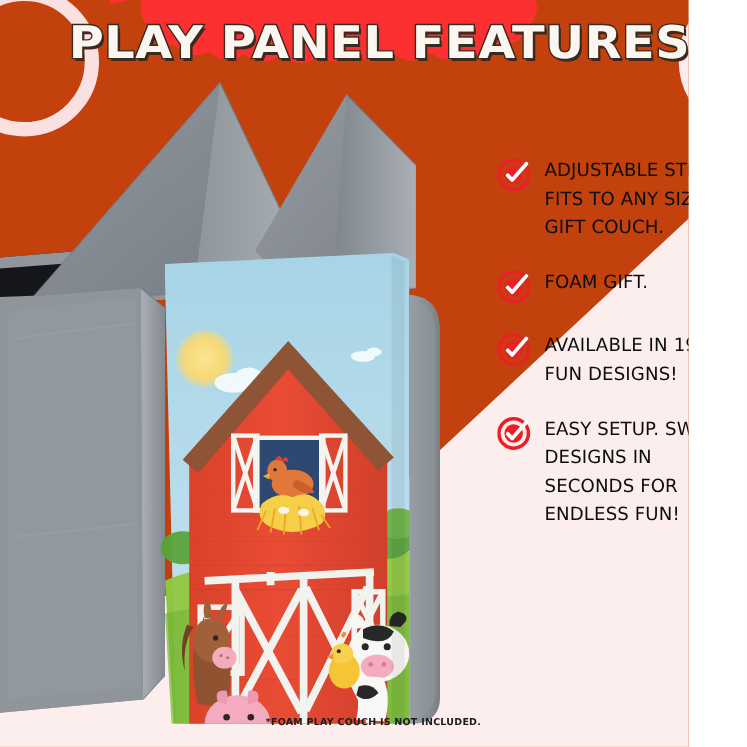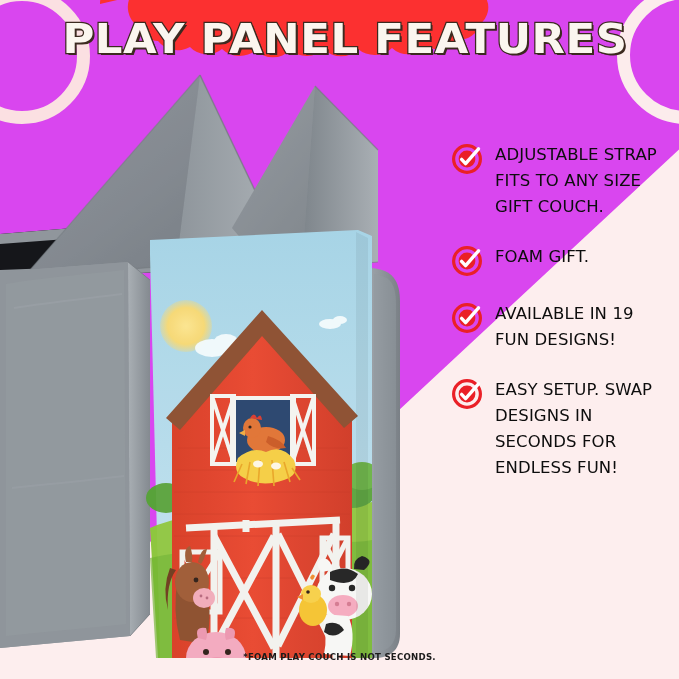--- a/index.html
+++ b/index.html
@@ -2,21 +2,21 @@
 <html><head>
 <meta charset="utf-8">
 <style>
   html,body{margin:0;padding:0;}
   body{
     width:679px;height:679px;
     background:#ffffff;
     font-family:"Liberation Sans", sans-serif;
     overflow:hidden;
   }
-  #stage{position:relative;width:679px;height:679px;overflow:hidden;background:#d946ef;}
+  #stage{position:relative;width:626px;height:679px;overflow:hidden;background:#c2410c;}
 
   
   .bg-pink-sheet{
     position:absolute;left:0;top:0;width:679px;height:679px;
     background:#fdeeee;
     clip-path:polygon(0% 84%, 42% 76%, 100% 22%, 100% 100%, 0% 100%);
     z-index:0;
   }
   .bg-ring{
     position:absolute;border-radius:50%;
@@ -398,15 +398,15 @@
           <circle cx="15" cy="16" r="13.4" fill="none" stroke="#ea2027" stroke-width="3.2"></circle>
           <circle cx="15" cy="16" r="8.4" fill="#ea2027"></circle>
           <path d="M9.6,16.4 L13.6,20.6 L26.5,5.8" fill="none" stroke="#ffffff" stroke-width="3.4" stroke-linecap="round" stroke-linejoin="round"></path>
         </svg>
       </span>
       <span class="feature-text">EASY SETUP. SWAP DESIGNS IN SECONDS FOR ENDLESS FUN!</span>
     </div>
 
   </div>
 
-  <div class="footnote">*FOAM PLAY COUCH IS NOT SECONDS.</div>
+  <div class="footnote">*FOAM PLAY COUCH IS NOT INCLUDED.</div>
 
 </div>
 
 </body></html>

